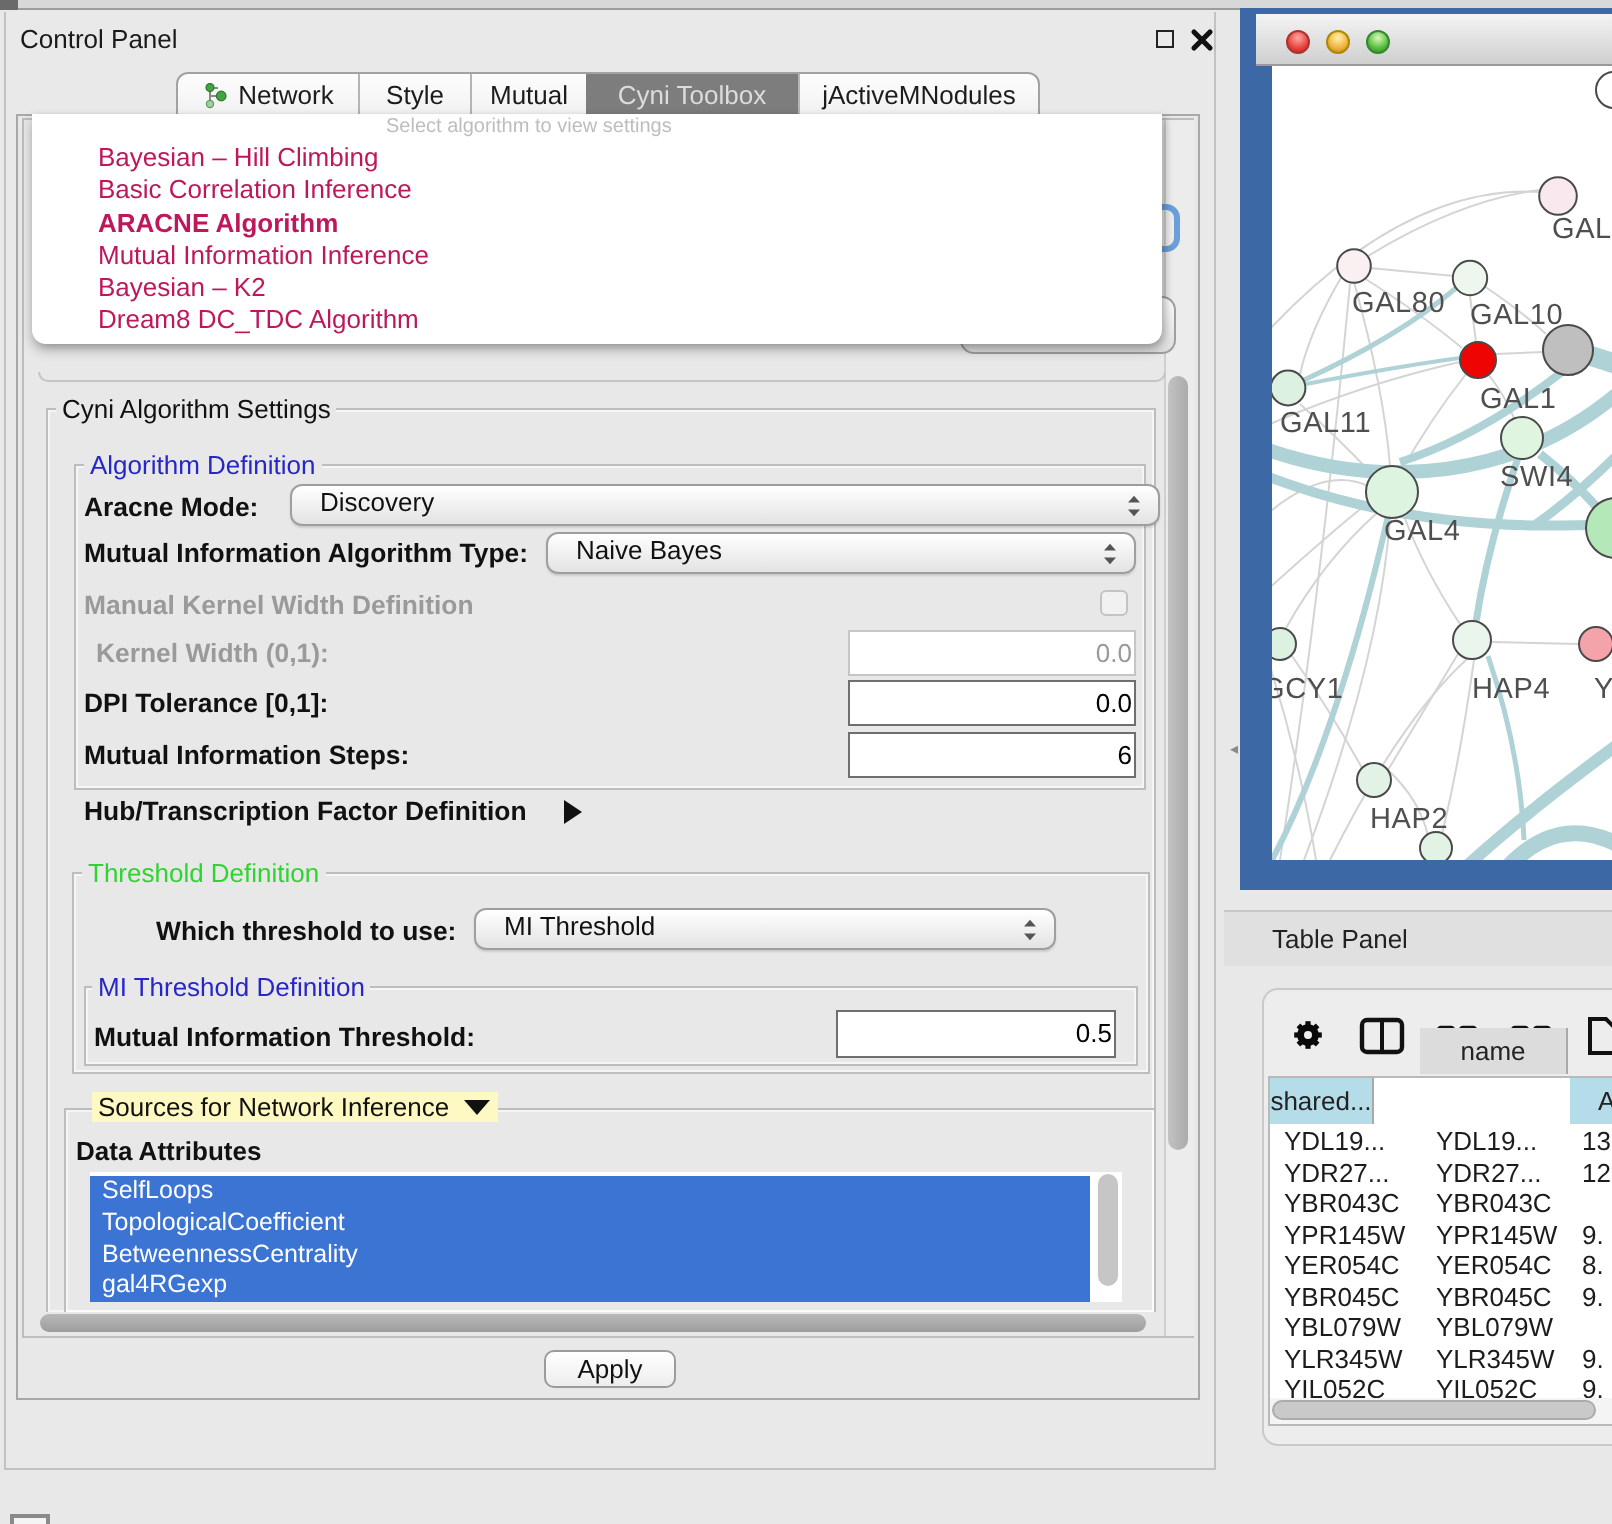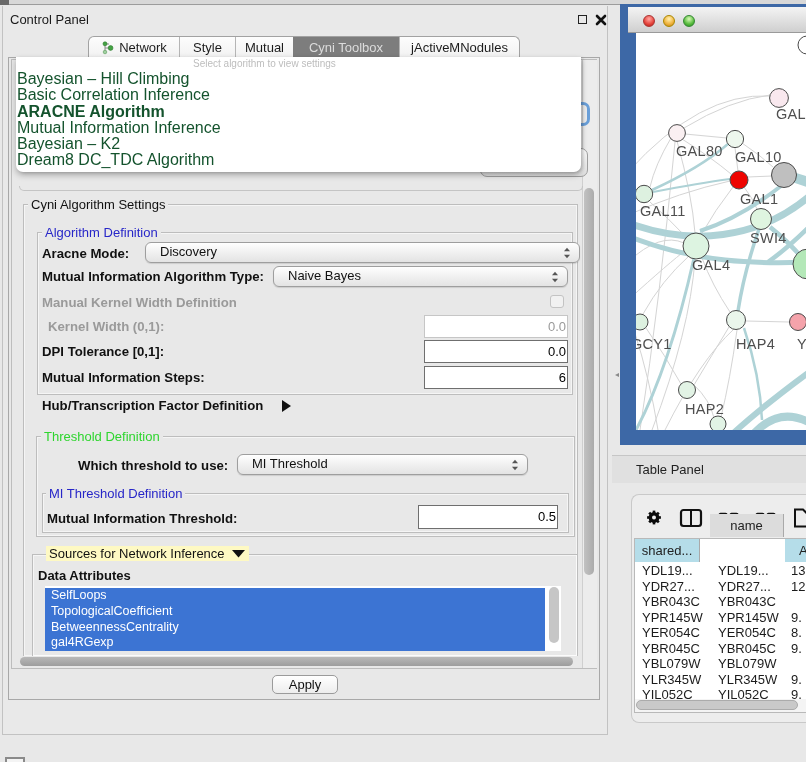--- a/index.html
+++ b/index.html
@@ -249,37 +249,37 @@
         <rect x="74" y="5.5" width="8" height="8" rx="1.5"></rect>
         <rect x="85" y="5.5" width="8" height="8" rx="1.5"></rect>
         <path d="M75.5 9 l2 2.5 l3 -5 M86.5 9 l2 2.5 l3 -5"></path>
         <rect x="111" y="5.5" width="8" height="8" rx="1.5"></rect>
         <rect x="122" y="5.5" width="8" height="8" rx="1.5"></rect>
       </g>
       <path d="M150 1.5 h8 l4 4 v13 h-12 z" fill="none" stroke="#111" stroke-width="2"></path>
     </svg>
 
     <div class="abs" style="left:634px;top:538px;width:172px;height:175px;background:#fff;border:1px solid #b9b9b9;border-right:none;"></div>
-    <div class="abs" style="left:635px;top:539px;width:65px;height:23px;background:#b5dde9;border-right:1px solid #a9a9a9;font-size:13px;color:#222;text-align:center;line-height:23px;">shared...</div>
+    <div class="abs" style="left:635px;top:539px;width:52px;height:23px;background:#b5dde9;border-right:1px solid #a9a9a9;font-size:13px;color:#222;text-align:center;line-height:23px;">shared...</div>
     <div class="abs" style="left:710px;top:514px;width:74px;height:23px;background:#dcdcdc;border-right:1px solid #a9a9a9;font-size:13px;color:#222;text-align:center;line-height:23px;">name</div>
     <div class="abs" style="left:785px;top:539px;width:21px;height:23px;background:#b5dde9;font-size:13px;color:#222;padding-left:14px;line-height:23px;">A</div>
     <div class="abs" style="left:635px;top:563px;width:171px;height:168px;font-size:13px;color:#1c1c1c;line-height:15.5px;overflow:hidden;">
       <div style="position:absolute;left:7px;top:0;">YDL19...<br>YDR27...<br>YBR043C<br>YPR145W<br>YER054C<br>YBR045C<br>YBL079W<br>YLR345W<br>YIL052C</div>
       <div style="position:absolute;left:83px;top:0;">YDL19...<br>YDR27...<br>YBR043C<br>YPR145W<br>YER054C<br>YBR045C<br>YBL079W<br>YLR345W<br>YIL052C</div>
       <div style="position:absolute;left:156px;top:0;">13<br>12<br><br>9.<br>8.<br>9.<br><br>9.<br>9.</div>
     </div>
     <div class="abs" style="left:635px;top:699px;width:171px;height:13px;background:#f4f4f4;"></div>
     <div class="abs" style="left:636px;top:700px;width:162px;height:10px;background:#c9c9c9;border:1px solid #ababab;border-radius:5px;"></div>
   </div>
 
   <div id="popup">
     <div class="abs" style="left:16px;top:57px;width:565px;height:115px;background:#fff;border-radius:0 0 7px 7px;
          box-shadow:0 3px 6px rgba(0,0,0,.28), 2px 1px 3px rgba(0,0,0,.12);"></div>
     <div class="abs" style="left:193px;top:58px;width:230px;font-size:10px;color:#bdbdbd;">Select algorithm to view settings</div>
-    <div class="abs" style="left:17px;top:71px;font-size:16px;color:#14532d;line-height:16.3px;white-space:nowrap;">
+    <div class="abs" style="left:17px;top:71px;font-size:13px;color:#be185d;line-height:16.3px;white-space:nowrap;padding-left:32px;">
       Bayesian – Hill Climbing<br>
       Basic Correlation Inference<br>
       <b>ARACNE Algorithm</b><br>
       Mutual Information Inference<br>
       Bayesian – K2<br>
       Dream8 DC_TDC Algorithm
     </div>
   </div>
 </div>
 

